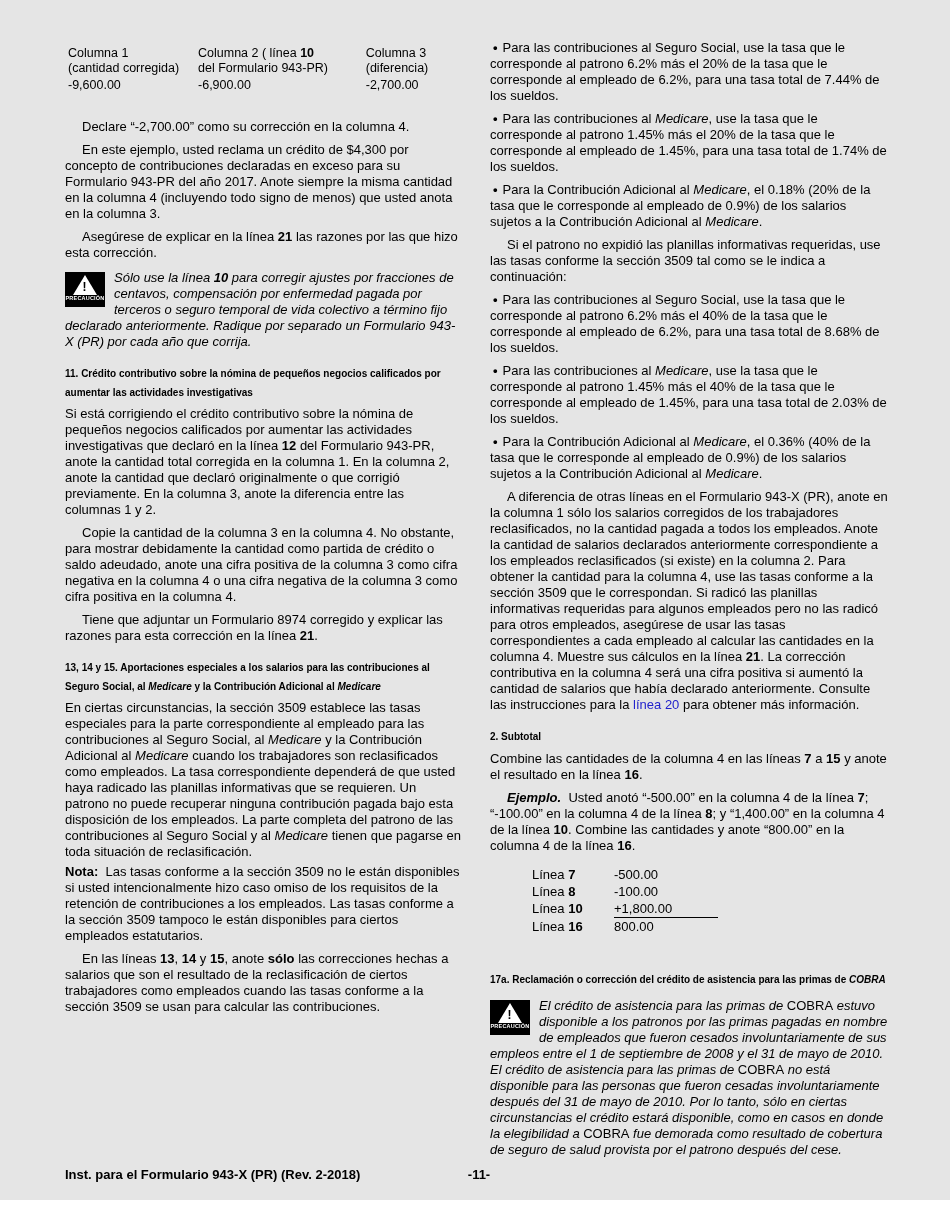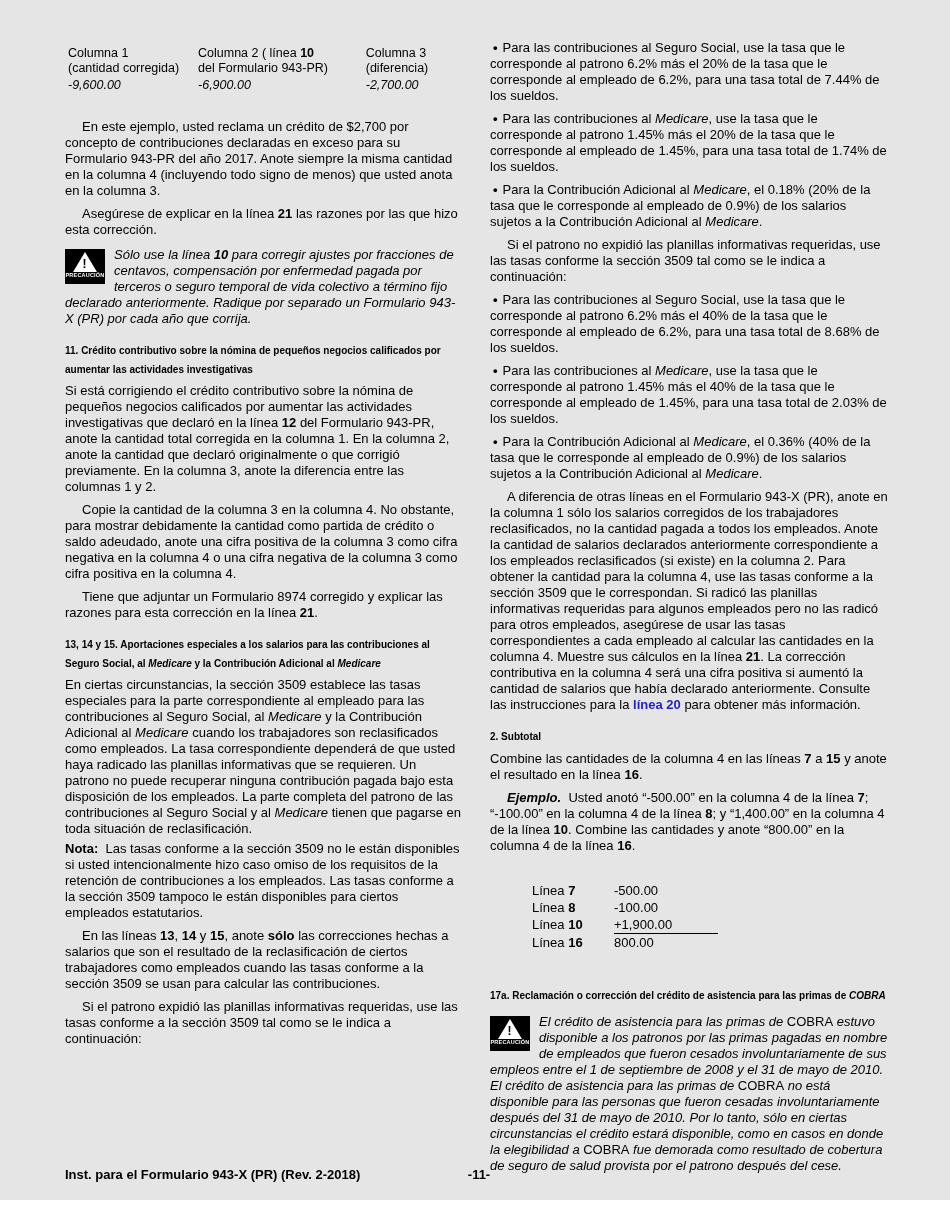--- a/index.html
+++ b/index.html
@@ -21,21 +21,21 @@
     font-size: 10px; line-height: 18.5px; font-weight: bold;
     margin: 15px 0 2px 0;
   }
   h2.mt-lg { margin-top: 36px; }
 
   
   .example-table { display: flex; margin: 6px 0 26px 3px; font-size: 12.5px; line-height: 15px; }
   .etc-col.c1 { width: 131px; }
   .etc-col.c2 { width: 169px; }
   .etc-col.c3 { width: 98px; }
-  .etc-v { margin-top: 2px; font-style: italic; }
+  .etc-v { margin-top: 2px; }
 
   
   .caution { margin-top: 9px; font-style: italic; overflow: visible; }
   .caution::after { content: ""; display: block; clear: both; }
   .caution-icon {
     float: left; width: 40px; height: 35px; background: #000;
     margin: 2px 9px 1px 0; position: relative; font-style: normal;
   }
   .caution-icon .tri {
     position: absolute; left: 50%; top: 3px; transform: translateX(-50%);
@@ -50,28 +50,28 @@
   .caution-icon .ilabel {
     position: absolute; bottom: 1px; left: 0; right: 0; text-align: center;
     color: #fff; font-size: 5.5px; font-weight: bold; letter-spacing: .2px;
   }
 
   
   .bullet { margin-top: 5px; }
   .bullet .bullet-marker { font-weight: bold; padding: 0 5px 0 3px; }
 
   
-  .line-table { margin: 28px 0 0 42px; width: 190px; }
+  .line-table { margin: 12px 0 0 42px; width: 190px; }
   .lt-row { display: flex; line-height: 17px; }
   .lt-label { width: 82px; }
   .lt-value { width: 104px; padding-right: 12px; }
   .lt-value.sum { border-bottom: 1.4px solid #000; }
 
   .rm { font-style: normal; }
-  a.link { color: var(--link-color, #2222cc); text-decoration: none; cursor: pointer; font-weight: bold; }
+  a.link { color: var(--link-color, #2222cc); text-decoration: none; cursor: pointer; }
 
   .footer {
     position: absolute; top: 1167px; left: 0; width: 950px;
     font-weight: bold; font-size: 13px;
   }
   .footer .f-left { position: absolute; left: 65px; }
   .footer .f-center { position: absolute; left: 4px; width: 100%; text-align: center; }
 </style>
 </head>
 <body>
@@ -92,21 +92,22 @@
           <div class="etc-h">del Formulario 943-PR)</div>
           <div class="etc-v">-6,900.00</div>
         </div>
         <div class="etc-col c3">
           <div class="etc-h">Columna 3</div>
           <div class="etc-h">(diferencia)</div>
           <div class="etc-v">-2,700.00</div>
         </div>
       </div>
 
-      <p class="indent">En este ejemplo, usted reclama un crédito de $2,700 por concepto de contribuciones declaradas en exceso para su Formulario 943-PR del año 2017. Anote siempre la misma cantidad en la columna 4 (incluyendo todo signo de menos) que usted anota en la columna 3.</p>
+      <p class="indent">Declare “-2,700.00” como su corrección en la columna 4.</p>
+      <p class="indent">En este ejemplo, usted reclama un crédito de $4,300 por concepto de contribuciones declaradas en exceso para su Formulario 943-PR del año 2017. Anote siempre la misma cantidad en la columna 4 (incluyendo todo signo de menos) que usted anota en la columna 3.</p>
       <p class="indent">Asegúrese de explicar en la línea <b>21</b> las razones por las que hizo esta corrección.</p>
 
       <div class="caution">
         <div class="caution-icon">
           <div class="tri">
             <span class="bang">!</span>
           </div>
           <div class="ilabel">PRECAUCIÓN</div>
         </div>
         <span class="caution-text">Sólo use la línea <b>10</b> para corregir ajustes por fracciones de centavos, compensación por enfermedad pagada por terceros o seguro temporal de vida colectivo a término fijo declarado anteriormente. Radique por separado un Formulario 943-X (PR) por cada año que corrija.</span>
@@ -114,21 +115,20 @@
 
       <h2>11. Crédito contributivo sobre la nómina de pequeños negocios calificados por aumentar las actividades investigativas</h2>
       <p class="flush">Si está corrigiendo el crédito contributivo sobre la nómina de pequeños negocios calificados por aumentar las actividades investigativas que declaró en la línea <b>12</b> del Formulario 943-PR, anote la cantidad total corregida en la columna 1. En la columna 2, anote la cantidad que declaró originalmente o que corrigió previamente. En la columna 3, anote la diferencia entre las columnas 1 y 2.</p>
       <p class="indent">Copie la cantidad de la columna 3 en la columna 4. No obstante, para mostrar debidamente la cantidad como partida de crédito o saldo adeudado, anote una cifra positiva de la columna 3 como cifra negativa en la columna 4 o una cifra negativa de la columna 3 como cifra positiva en la columna 4.</p>
       <p class="indent">Tiene que adjuntar un Formulario 8974 corregido y explicar las razones para esta corrección en la línea <b>21</b>.</p>
 
       <h2>13, 14 y 15. Aportaciones especiales a los salarios para las contribuciones al Seguro Social, al <i>Medicare</i> y la Contribución Adicional al <i>Medicare</i></h2>
       <p class="flush">En ciertas circunstancias, la sección 3509 establece las tasas especiales para la parte correspondiente al empleado para las contribuciones al Seguro Social, al <i>Medicare</i> y la Contribución Adicional al <i>Medicare</i> cuando los trabajadores son reclasificados como empleados. La tasa correspondiente dependerá de que usted haya radicado las planillas informativas que se requieren. Un patrono no puede recuperar ninguna contribución pagada bajo esta disposición de los empleados. La parte completa del patrono de las contribuciones al Seguro Social y al <i>Medicare</i> tienen que pagarse en toda situación de reclasificación.</p>
       <p class="flush"><b>Nota:</b>&nbsp; Las tasas conforme a la sección 3509 no le están disponibles si usted intencionalmente hizo caso omiso de los requisitos de la retención de contribuciones a los empleados. Las tasas conforme a la sección 3509 tampoco le están disponibles para ciertos empleados estatutarios.</p>
       <p class="indent">En las líneas <b>13</b>, <b>14</b> y <b>15</b>, anote <b>sólo</b> las correcciones hechas a salarios que son el resultado de la reclasificación de ciertos trabajadores como empleados cuando las tasas conforme a la sección 3509 se usan para calcular las contribuciones.</p>
-      <p class="indent">Si el patrono expidió las planillas informativas requeridas, use las tasas conforme a la sección 3509 tal como se le indica a continuación:</p>
     </div>
 
     <div class="col">
 
       <p class="bullet" style="margin-top:0"><span class="bullet-marker">•</span><span>Para las contribuciones al Seguro Social, use la tasa que le corresponde al patrono 6.2% más el 20% de la tasa que le corresponde al empleado de 6.2%, para una tasa total de 7.44% de los sueldos.</span></p>
       <p class="bullet"><span class="bullet-marker">•</span><span>Para las contribuciones al <i>Medicare</i>, use la tasa que le corresponde al patrono 1.45% más el 20% de la tasa que le corresponde al empleado de 1.45%, para una tasa total de 1.74% de los sueldos.</span></p>
       <p class="bullet"><span class="bullet-marker">•</span><span>Para la Contribución Adicional al <i>Medicare</i>, el 0.18% (20% de la tasa que le corresponde al empleado de 0.9%) de los salarios sujetos a la Contribución Adicional al <i>Medicare</i>.</span></p>
 
       <p class="indent">Si el patrono no expidió las planillas informativas requeridas, use las tasas conforme la sección 3509 tal como se le indica a continuación:</p>
 
@@ -146,21 +146,21 @@
         <div class="lt-row">
           <span class="lt-label">Línea <b>7</b></span>
           <span class="lt-value">-500.00</span>
         </div>
         <div class="lt-row">
           <span class="lt-label">Línea <b>8</b></span>
           <span class="lt-value">-100.00</span>
         </div>
         <div class="lt-row">
           <span class="lt-label">Línea <b>10</b></span>
-          <span class="lt-value sum">+1,900.00</span>
+          <span class="lt-value sum">+1,800.00</span>
         </div>
         <div class="lt-row">
           <span class="lt-label">Línea <b>16</b></span>
           <span class="lt-value">800.00</span>
         </div>
       </div>
 
       <h2 class="mt-lg">17a. Reclamación o corrección del crédito de asistencia para las primas de <i>COBRA</i></h2>
 
       <div class="caution">

